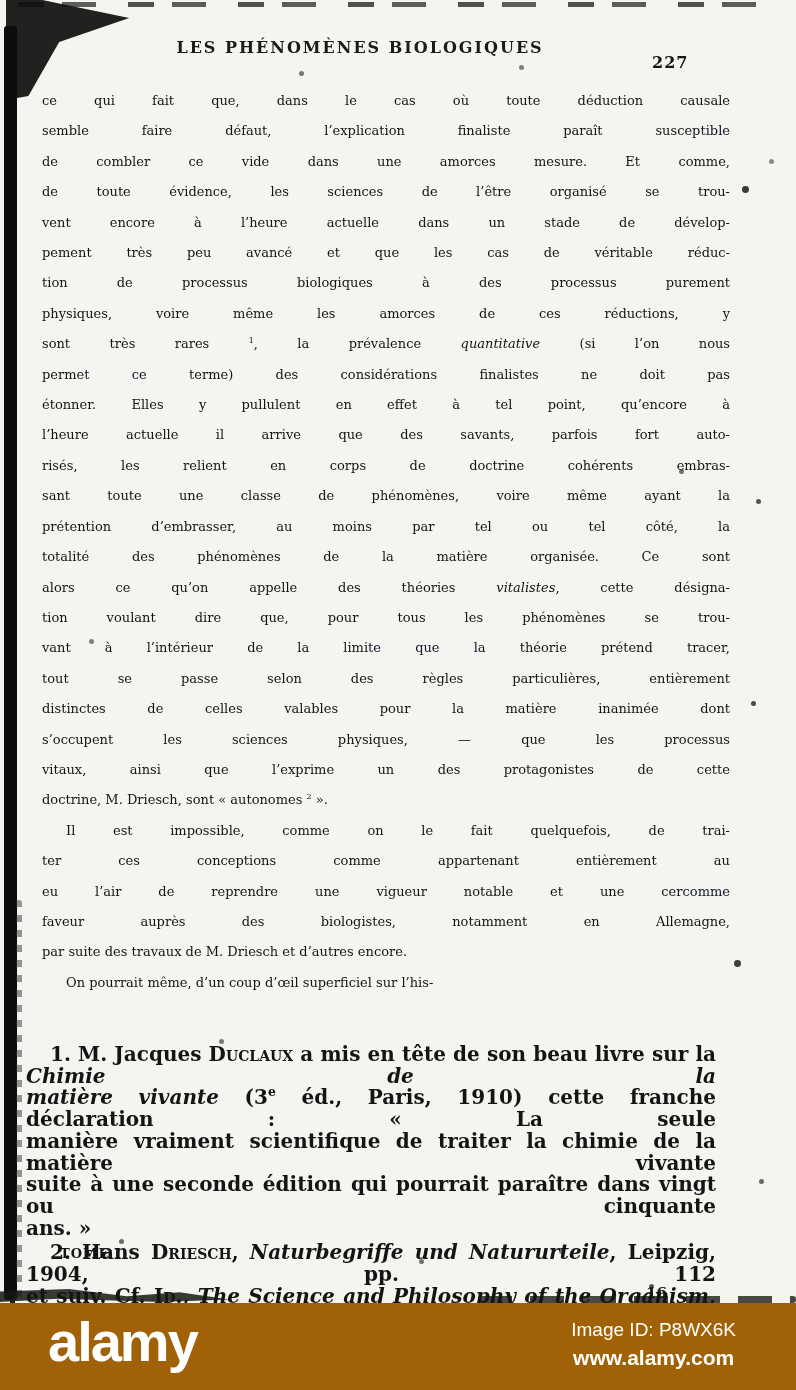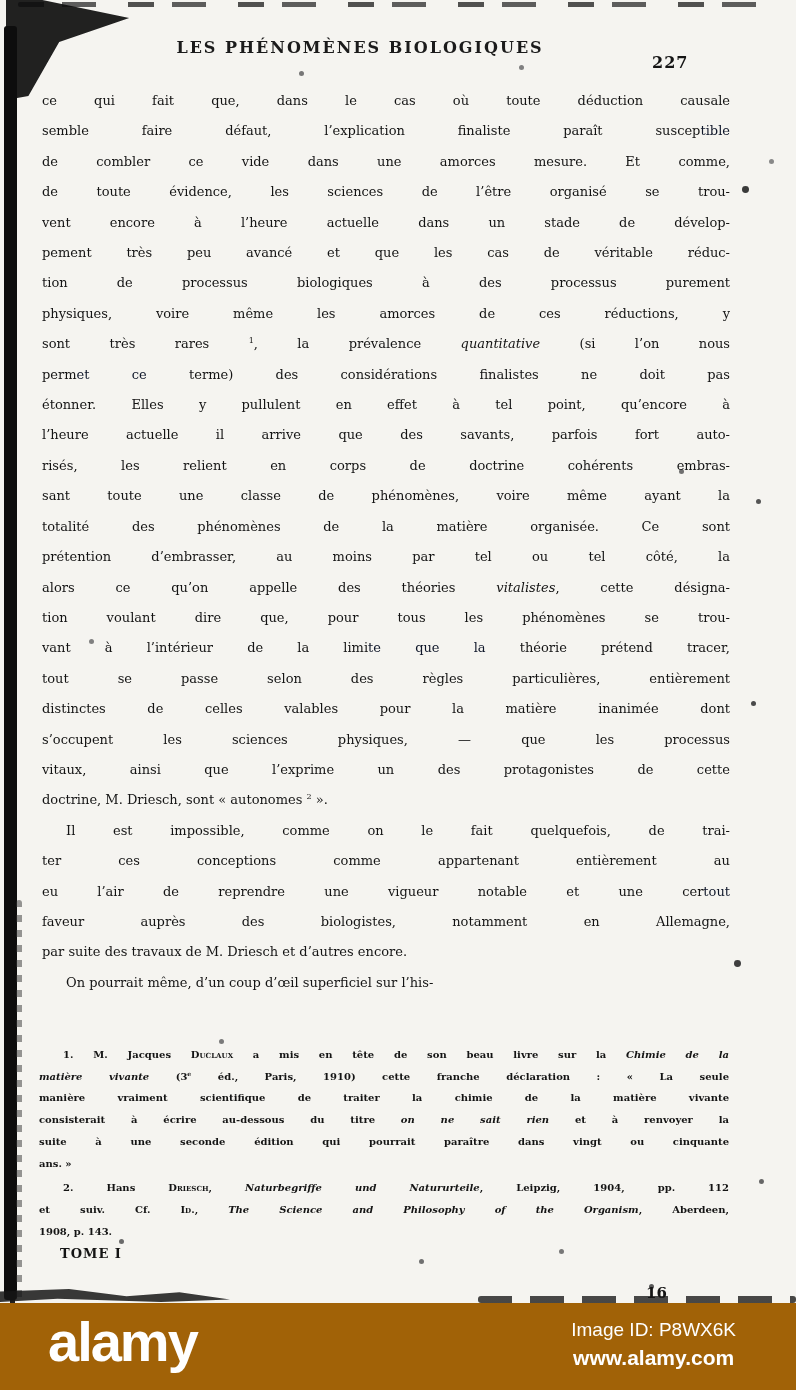--- a/index.html
+++ b/index.html
@@ -28,22 +28,22 @@
       90px 640px 0 1px #808080,760px 1180px 0 1px #666,560px 1250px 0 1px #777;}
 
   
   .running-head{position:absolute;left:40px;top:38px;width:640px;text-align:center;
     font-weight:700;font-size:16px;letter-spacing:2px;color:#1b1b1b;}
   .page-number{position:absolute;left:652px;top:34px;font-weight:700;font-size:16px;letter-spacing:1px;margin-top:19px;}
 
   
   .bodytext{position:absolute;left:42px;top:86px;width:688px;
     font-size:13px;font-weight:400;line-height:30.4px;}
-  .footnotes{position:absolute;left:39px;top:1044px;width:690px;
-    font-size:10px;font-weight:700;line-height:21.7px;}
+  .footnotes{position:absolute;left:26px;top:1044px;width:690px;
+    font-size:20px;font-weight:700;line-height:21.7px;}
   .footnote-block{margin:0 0 3px 0;}
   .tline{text-align:justify;text-align-last:justify;white-space:normal;overflow:hidden;}
   .tline.noj{text-align-last:left;}
   .tline.indent{text-indent:24px;}
   .i{font-style:italic;}
   .sup{vertical-align:super;font-size:0.62em;line-height:0;}
   .sc{font-variant:small-caps;}
   .faded{color:#0f172a;}
 
   
@@ -83,44 +83,43 @@
       <div class="tline">vent encore à l’heure actuelle dans un stade de dévelop-</div>
       <div class="tline">pement très peu avancé et que les cas de véritable réduc-</div>
       <div class="tline">tion de processus biologiques à des processus purement</div>
       <div class="tline">physiques, voire même les amorces de ces réductions, y</div>
       <div class="tline">sont très rares <span class="sup">1</span>, la prévalence <span class="i">quantitative</span> (si l’on nous</div>
       <div class="tline">perm<span class="faded">et ce</span> terme) des considérations finalistes ne doit pas</div>
       <div class="tline">étonner. Elles y pullulent en effet à tel point, qu’encore à</div>
       <div class="tline">l’heure actuelle il arrive que des savants, parfois fort auto-</div>
       <div class="tline">risés, les relient en corps de doctrine cohérents embras-</div>
       <div class="tline">sant toute une classe de phénomènes, voire même ayant la</div>
+      <div class="tline">prétention d’embrasser, au moins par tel ou tel côté, la</div>
       <div class="tline">totalité des phénomènes de la matière organisée. Ce sont</div>
-      <div class="tline">prétention d’embrasser, au moins par tel ou tel côté, la</div>
       <div class="tline">alors ce qu’on appelle des théories <span class="i">vitalistes</span>, cette désigna-</div>
       <div class="tline">tion voulant dire que, pour tous les phénomènes se trou-</div>
       <div class="tline">vant à l’intérieur de la limi<span class="faded">te que la</span> théorie prétend tracer,</div>
       <div class="tline">tout se passe selon des règles particulières, entièrement</div>
       <div class="tline">distinctes de celles valables pour la matière inanimée dont</div>
       <div class="tline">s’occupent les sciences physiques, — que les processus</div>
       <div class="tline">vitaux, ainsi que l’exprime un des protagonistes de cette</div>
       <div class="tline noj">doctrine, M. Driesch, sont « autonomes <span class="sup">2</span> ».</div>
       <div class="tline indent">Il est impossible, comme on le fait quelquefois, de trai-</div>
       <div class="tline">ter ces conceptions comme appartenant entièrement au</div>
-      <div class="tline">eu l’air de reprendre une vigueur notable et une cer<span class="faded">tout</span></div>
+      <div class="tline">eu l’air de reprendre une vigueur notable et une cer<span class="faded">comme</span></div>
       <div class="tline">faveur auprès des biologistes, notamment en Allemagne,</div>
       <div class="tline noj">par suite des travaux de M. Driesch et d’autres encore.</div>
       <div class="tline indent noj">On pourrait même, d’un coup d’œil superficiel sur l’his-</div>
     </div>
 
   <div class="footnotes">
     <div class="footnote-block">
         <div class="tline indent">1. M. Jacques <span class="sc">Duclaux</span> a mis en tête de son beau livre sur la <span class="i">Chimie de la</span></div>
         <div class="tline"><span class="i">matière vivante</span> (3<span class="sup">e</span> éd., Paris, 1910) cette franche déclaration : « La seule</div>
         <div class="tline">manière vraiment scientifique de traiter la chimie de la matière vivante</div>
-        <div class="tline">consisterait à écrire au-dessous du titre <span class="i">on ne sait rien</span> et à renvoyer la</div>
         <div class="tline">suite à une seconde édition qui pourrait paraître dans vingt ou cinquante</div>
         <div class="tline noj">ans. »</div>
       </div>
     <div class="footnote-block">
         <div class="tline indent">2. Hans <span class="sc">Driesch</span>, <span class="i">Naturbegriffe und Natururteile</span>, Leipzig, 1904, pp. 112</div>
         <div class="tline">et suiv. Cf. <span class="sc">Id.</span>, <span class="i">The Science and Philosophy of the Organism</span>, Aberdeen,</div>
         <div class="tline noj">1908, p. 143.</div>
       </div>
   </div>
 

